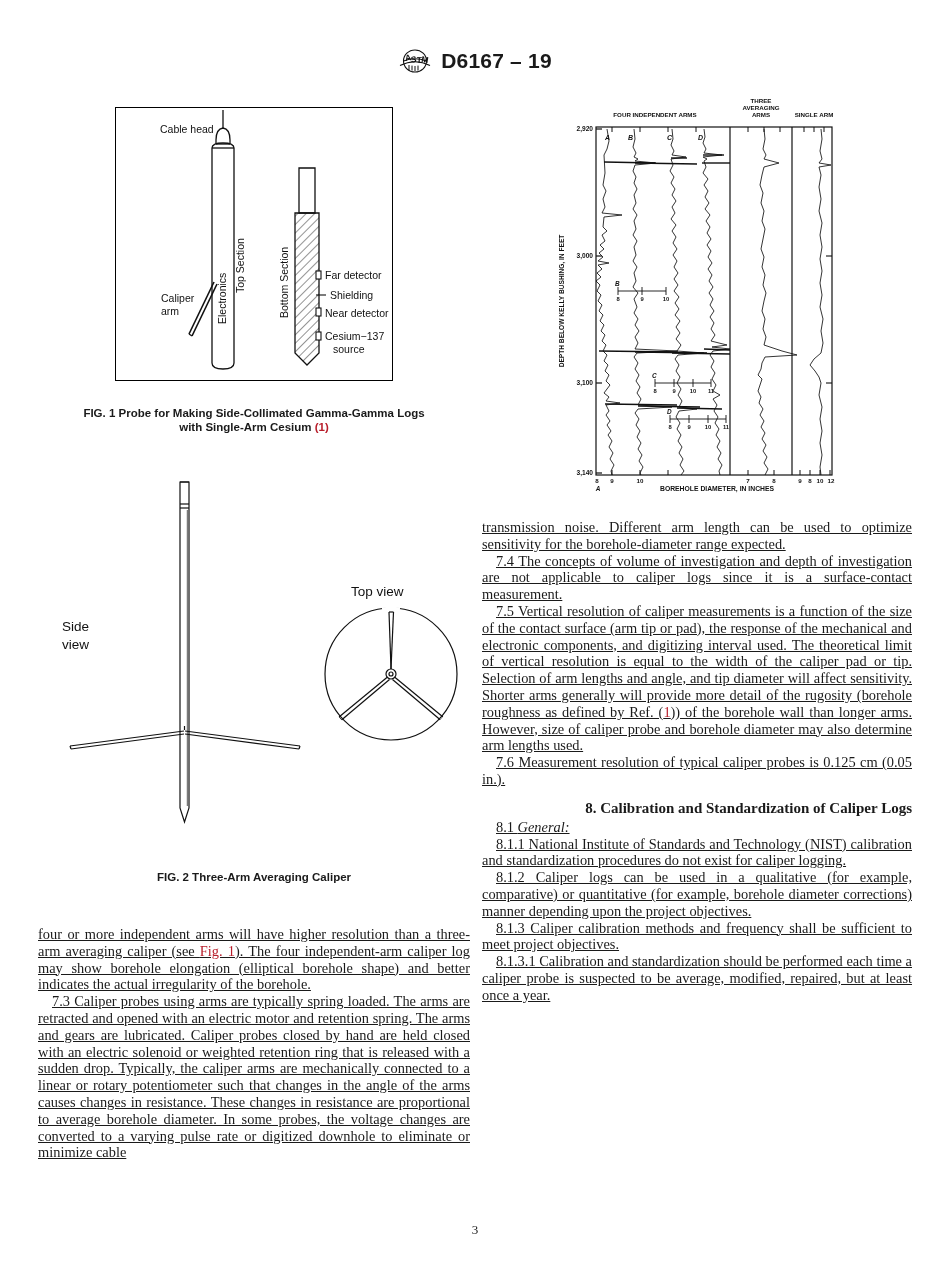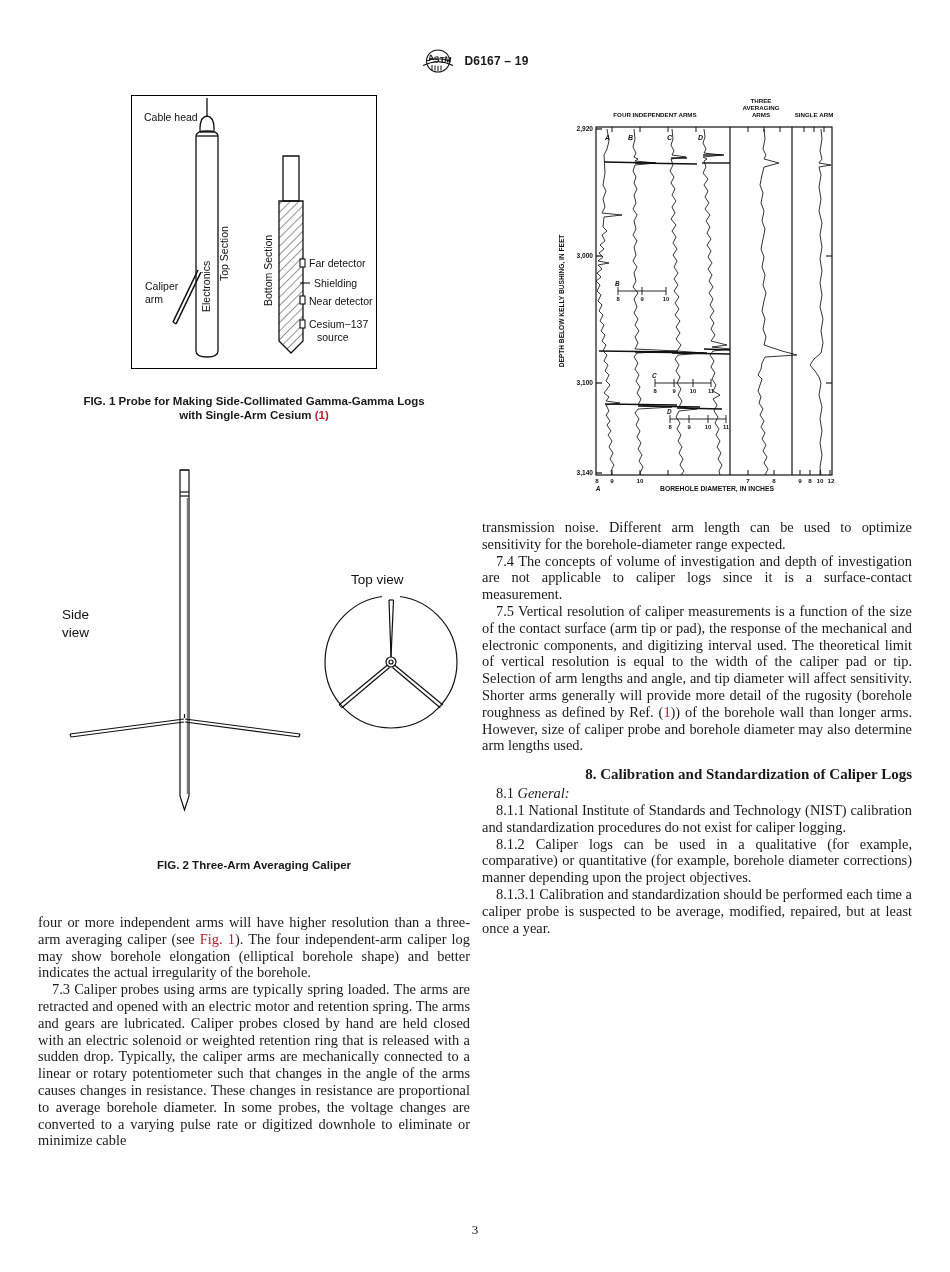--- a/index.html
+++ b/index.html
@@ -33,21 +33,21 @@
     gap: 9px;
   }
   .astm-logo {
     display: inline-block;
     width: 34px;
     height: 26px;
   }
   .doc-id {
     font-family: "Liberation Sans", sans-serif;
     font-weight: bold;
-    font-size: 12px;
+    font-size: 21px;
     letter-spacing: .2px;
   }
 
   
   .col-left {
     position: absolute;
     left: 38px;
     top: 95px;
     width: 432px;
   }
@@ -72,21 +72,22 @@
     text-align: center;
     margin-top: 25px;
     margin-bottom: 2px;
   }
   .refred { color: #b81e2b; }
 
   
   #fig1-box {
     width: 244px;
     height: 272px;
-    margin: 0 auto;
+    margin: 12px auto;
+    padding-left: 32px;
   }
   #fig1-box svg { display: block; }
 
   
   #fig2-wrap {
     width: 432px;
     height: 390px;
     margin-top: 30px;
     position: relative;
   }
@@ -103,20 +104,21 @@
 
   
   p.body {
     font-size: 14.4px;
     line-height: 16.8px;
     text-align: justify;
     text-justify: inter-word;
     margin: 0 0 0 0;
     text-indent: 14px;
     hyphens: none;
+    text-decoration: underline;
   }
   p.body.noindent { text-indent: 0; }
   h2.section-head {
     font-size: 15px;
     font-weight: bold;
     margin: 12px 0 2px 0;
     text-indent: 0;
     text-align: right;
   }
   .ital { font-style: italic; }
@@ -477,23 +479,25 @@
           <path d="M274 161 h6"></path>
           <path d="M274 288 h6"></path>
         </g>
       </svg>
     </div>
 
     <div style="margin-top:24px">
       <p class="body noindent">transmission noise. Different arm length can be used to optimize sensitivity for the borehole-diameter range expected.</p>
       <p class="body">7.4 The concepts of volume of investigation and depth of investigation are not applicable to caliper logs since it is a surface-contact measurement.</p>
       <p class="body"><span>7.5 Vertical resolution of caliper measurements is a function of the size of the contact surface (arm tip or pad), the response of the mechanical and electronic components, and digitizing interval used. The theoretical limit of vertical resolution is equal to the width of the caliper pad or tip. Selection of arm lengths and angle, and tip diameter will affect sensitivity. Shorter arms generally will provide more detail of the rugosity (borehole roughness as defined by Ref. (</span><span class="refred">1</span><span>)) of the borehole wall than longer arms. However, size of caliper probe and borehole diameter may also determine arm lengths used.</span></p>
+      <p class="body">7.6 Measurement resolution of typical caliper probes is 0.125 cm (0.05 in.).</p>
       <h2 class="section-head">8. Calibration and Standardization of Caliper Logs</h2>
       <p class="body"><span>8.1 </span><span class="ital">General:</span></p>
       <p class="body">8.1.1 National Institute of Standards and Technology (NIST) calibration and standardization procedures do not exist for caliper logging.</p>
       <p class="body">8.1.2 Caliper logs can be used in a qualitative (for example, comparative) or quantitative (for example, borehole diameter corrections) manner depending upon the project objectives.</p>
+      <p class="body">8.1.3 Caliper calibration methods and frequency shall be sufficient to meet project objectives.</p>
       <p class="body">8.1.3.1 Calibration and standardization should be performed each time a caliper probe is suspected to be average, modified, repaired, but at least once a year.</p>
     </div>
   </div>
 
   <div class="page-number">3</div>
 
 </div>
 
 </body></html>

